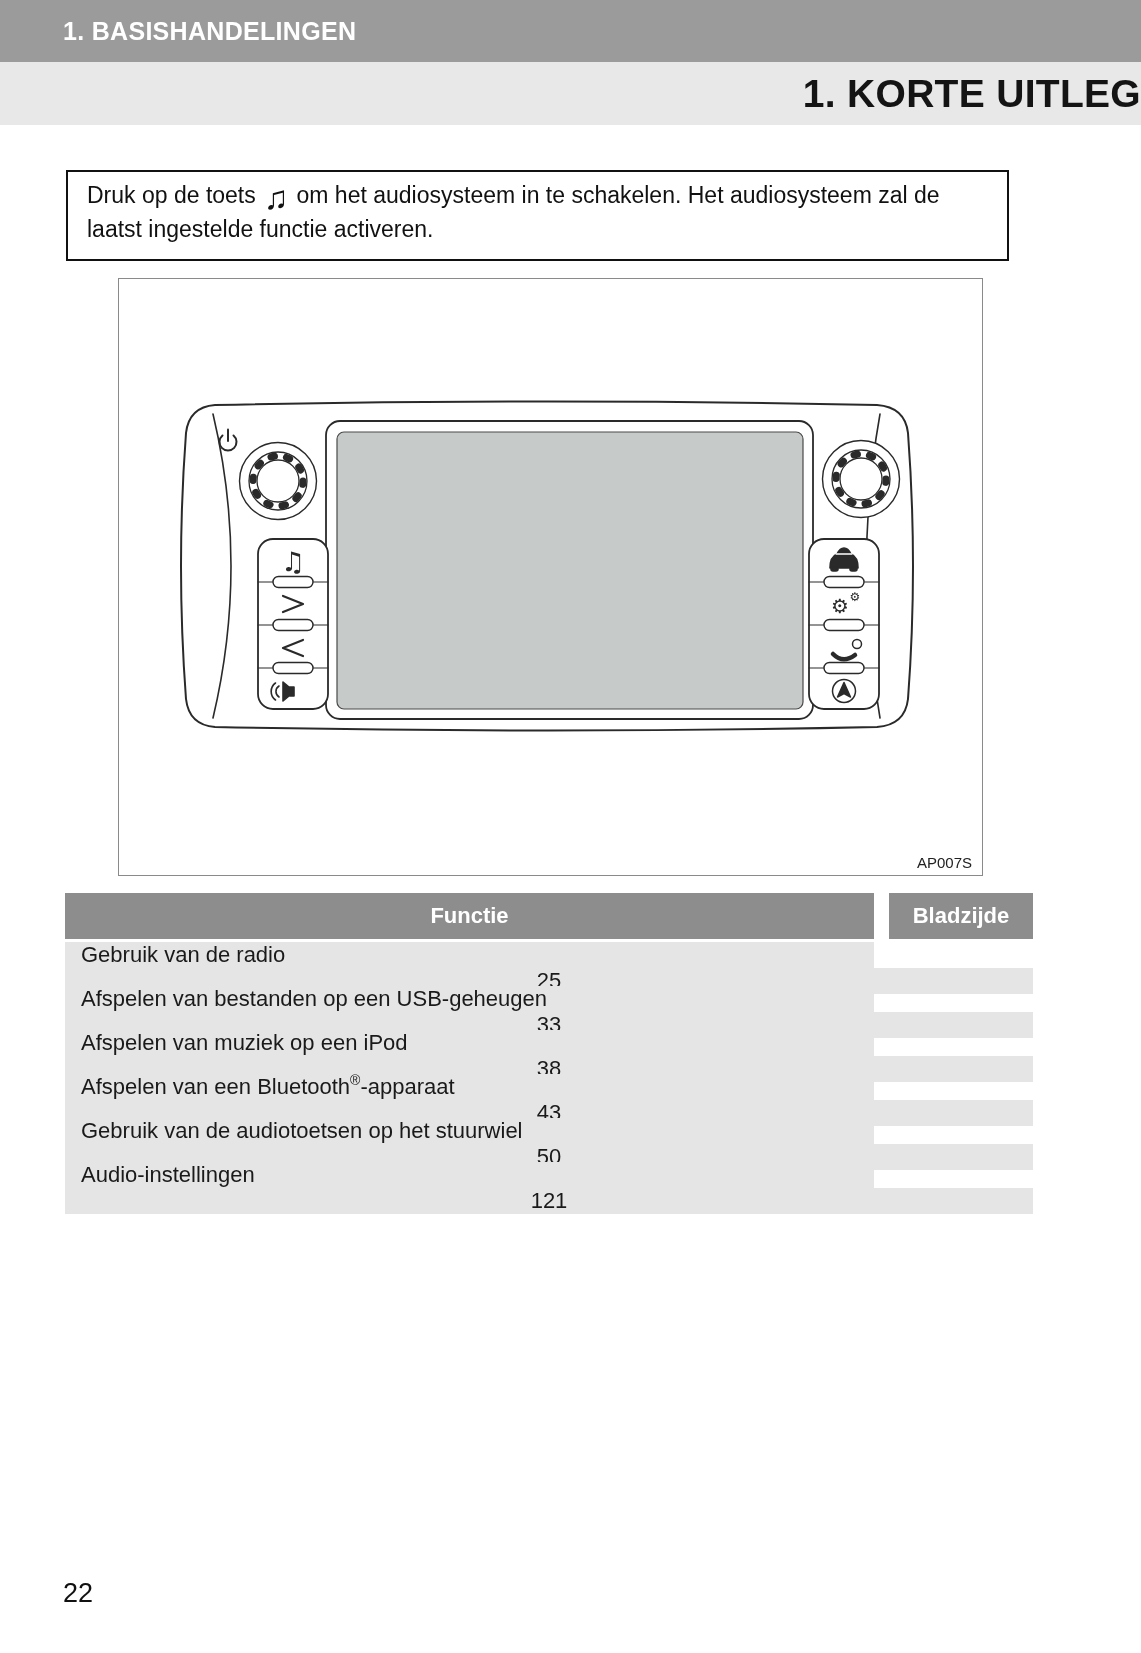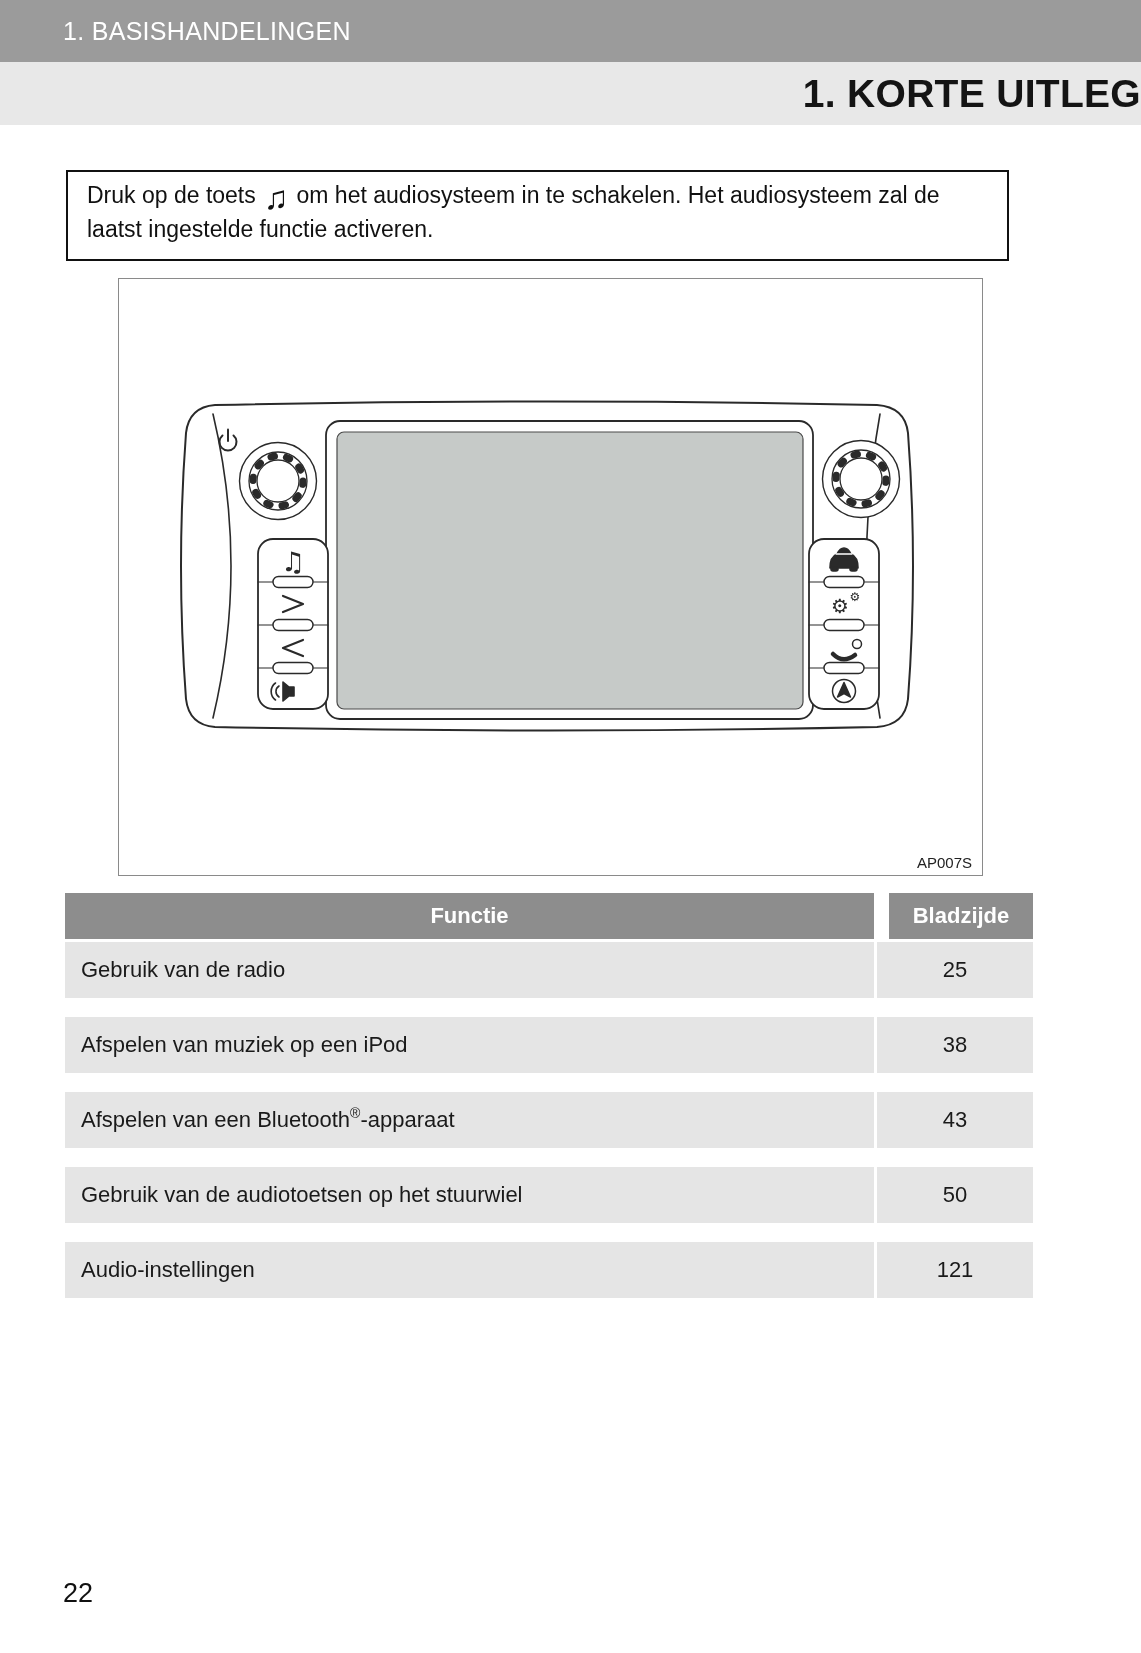--- a/index.html
+++ b/index.html
@@ -1,40 +1,40 @@
 <!DOCTYPE html>
 <html><head>
 <meta charset="utf-8">
 <style>
   html,body{margin:0;padding:0;background:#ffffff;}
   body{width:1141px;height:1653px;position:relative;font-family:"Liberation Sans","DejaVu Sans",sans-serif;color:#1a1a1a;}
   .abs{position:absolute;}
 
   
   .topbar{left:0;top:0;width:1141px;height:62px;display:flex;align-items:center;}
-  .topbar-text{margin-left:63px;color:#ffffff;font-weight:normal;font-size:25px;letter-spacing:.3px;}
+  .topbar-text{margin-left:63px;color:#ffffff;font-weight:bold;font-size:25px;letter-spacing:.3px;}
   .titlebar{left:0;top:62px;width:1141px;height:63px;display:flex;align-items:center;justify-content:flex-end;}
   .titlebar-text{margin-left:63px;color:#141414;font-weight:bold;font-size:39px;letter-spacing:.3px;}
 
   
   .introbox{left:66px;top:170px;width:908px;height:81px;border:2px solid #111;padding:6px 12px 0 19px;font-size:23px;line-height:34px;color:#111;}
   .note-glyph{font-size:33px;line-height:0;vertical-align:-6px;margin:0 8px;}
 
   
   .figurebox{left:118px;top:278px;width:863px;height:596px;border:1px solid #8a8a8a;background:#fff;}
   .figure-caption{position:absolute;right:10px;bottom:4px;font-size:15px;color:#222;}
   svg{display:block;}
 
   
   .tbl{left:65px;top:893px;width:968px;}
   .thead{display:flex;height:46px;margin-bottom:3px;}
   .th{background:#8d8d8d;color:#fff;font-weight:bold;font-size:22px;display:flex;align-items:center;justify-content:center;}
   .th-func{width:809px;margin-right:15px;}
   .th-page{flex:1;}
-  .trow{display:flex;height:56px;margin-bottom:19px;font-size:22px;}
+  .trow{display:flex;height:33px;margin-bottom:11px;font-size:22px;flex-direction:column;}
   .tcell-label{width:809px;margin-right:3px;background:#e5e5e5;display:flex;align-items:center;padding-left:16px;box-sizing:border-box;}
   .tcell-page{flex:1;background:#e5e5e5;display:flex;align-items:center;justify-content:center;}
   .tcell-label sup{font-size:14px;position:relative;top:-7px;}
 
   .pagenum{left:63px;top:1578px;font-size:27px;color:#111;}
 </style>
 </head>
 <body>
 
 <div class="abs topbar" style="background:#9b9b9b;">
@@ -134,20 +134,24 @@
   <div class="thead">
     <div class="th th-func">Functie</div>
     <div class="th th-page">Bladzijde</div>
   </div>
   <div>
       <div class="trow">
         <div class="tcell-label">Gebruik van de radio</div>
         <div class="tcell-page">25</div>
       </div>
       <div class="trow">
+        <div class="tcell-label">Afspelen van bestanden op een USB-geheugen</div>
+        <div class="tcell-page">33</div>
+      </div>
+      <div class="trow">
         <div class="tcell-label">Afspelen van muziek op een iPod</div>
         <div class="tcell-page">38</div>
       </div>
       <div class="trow">
         <div class="tcell-label">
           <span>Afspelen van een Bluetooth</span>
           <sup>®</sup>
           <span>-apparaat</span>
         </div>
         <div class="tcell-page">43</div>

